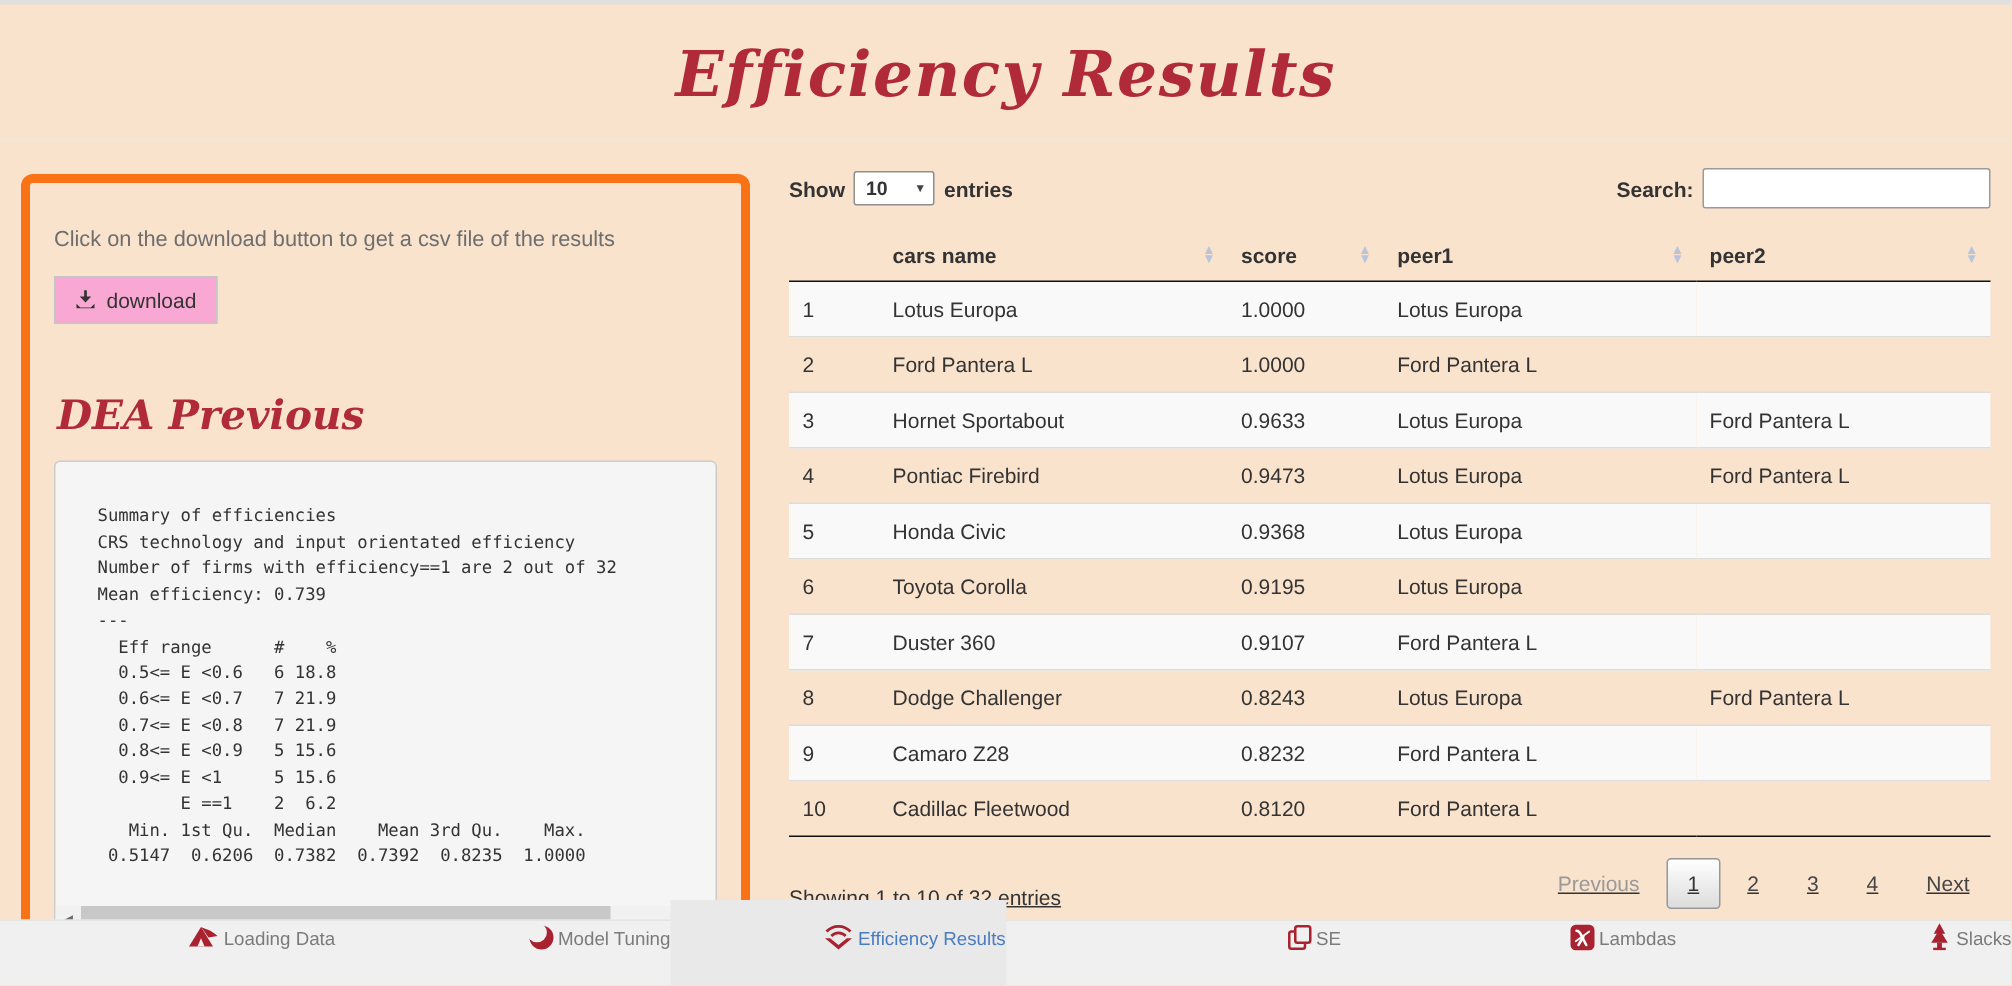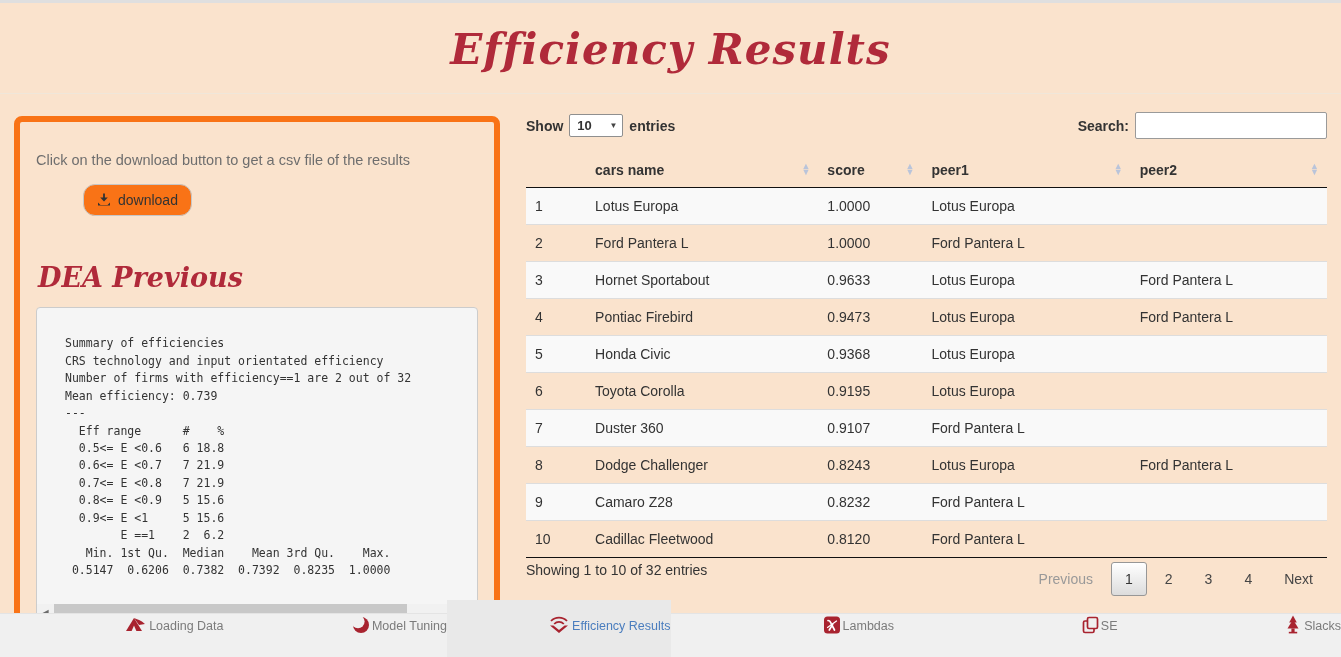--- a/index.html
+++ b/index.html
@@ -23,24 +23,23 @@
   .content { display:flex; padding:0 14px; align-items:flex-start; }
 
   
   .left-panel {
     width:486px; min-height:490px; margin-top:22px; padding:16px;
     border:6px solid #f97316; border-radius:8px;
   }
   .panel-desc { color:#6e6e6e; font-size:14.5px; margin:14px 0 16px 0; }
   .download-btn {
     display:inline-flex; align-items:center; gap:7px;
-    background:#f97316; border:1px solid #c6c6c6; border-radius:12px;
+    background:#f9a8d4; border:1px solid #c6c6c6; border-radius:0;
     padding:7px 13px; font-size:14px; color:#333; cursor:pointer;
     font-family:"Liberation Sans", sans-serif;
-    margin-left:47px;
   }
   .summary-heading {
     font-family:"DejaVu Serif", serif; font-style:italic; font-weight:bold;
     font-size:27px; color:#b02a3a; margin:46px 0 14px 2px;
   }
   .summary-box {
     background:#f5f5f5; border:1px solid #ccc; border-radius:4px; overflow:hidden;
   }
   .summary-box pre {
     margin:18px; padding:9px 10px 6px 10px;
@@ -77,21 +76,21 @@
     position:absolute; right:8px; top:50%; transform:translateY(-50%);
     display:flex; flex-direction:column; line-height:0.62; font-size:9px; color:#b9c4da;
   }
   table.results td {
     font-size:14px; color:#333; padding:10px 9px; border-top:1px solid #ddd;
   }
   table.results tr.odd td { background:#f9f9f9; }
   table.results tbody tr:last-child td { border-bottom:1px solid #111; }
   col.c-index{width:7.5%;} col.c-name{width:29%;} col.c-score{width:13%;} col.c-peer1{width:26%;} col.c-peer2{width:24.5%;}
 
-  .table-footer { display:flex; justify-content:space-between; align-items:flex-start; margin-top:4px; height:44px; }
+  .table-footer { display:flex; justify-content:space-between; align-items:flex-end; margin-top:4px; height:44px;text-decoration:underline; }
   .info-text { font-size:14px; color:#333; }
   .pagination { display:flex; align-items:center; }
   .page-btn {
     font-size:14px; color:#454545; padding:8px 14px; margin-left:4px; cursor:pointer; border-radius:3px;
   }
   .page-btn.disabled { color:#999; cursor:default; }
   .page-btn.current {
     background:linear-gradient(to bottom, #ffffff 0%, #dcdcdc 100%);
     border:1px solid #979797; color:#333; padding:8px 13px;
   }
@@ -339,37 +338,37 @@
           <path d="M8.2 9 A 6.6 6.6 0 0 1 17.8 9" stroke="#a8232f" stroke-width="1.8" fill="none"></path>
           <path d="M4 10.5 L13 18 L22 10.5 L18.6 10.5 L13 15 L7.4 10.5 Z" fill="#a8232f"></path>
         </svg>
       </span>
       <span class="nav-label">Efficiency Results</span>
     </div>
 
     <div class="nav-tab">
       <span class="nav-icon">
         <svg width="22" height="20" viewBox="0 0 22 20">
+          <rect x="4.5" y="6" width="10.5" height="11.5" rx="1.5" fill="none" stroke="#a8232f" stroke-width="1.7"></rect>
+          <rect x="8.5" y="2.5" width="10" height="11" rx="1.5" fill="#f0f0f0" stroke="#a8232f" stroke-width="1.7"></rect>
+        </svg>
+      </span>
+      <span class="nav-label">SE</span>
+    </div>
+
+    <div class="nav-tab">
+      <span class="nav-icon">
+        <svg width="22" height="20" viewBox="0 0 22 20">
           <rect x="3" y="1.5" width="16" height="17" rx="3.5" fill="#a8232f"></rect>
           <path d="M7 5.5 C9 5.5 9.5 7 10.3 8.8 L13.5 15" stroke="#fff" stroke-width="1.7" fill="none" stroke-linecap="round"></path>
           <path d="M8.3 15 L11.6 9.5" stroke="#fff" stroke-width="1.7" fill="none" stroke-linecap="round"></path>
           <path d="M6.5 12.5 L15.5 6" stroke="#fff" stroke-width="1.2" fill="none" stroke-linecap="round"></path>
         </svg>
       </span>
       <span class="nav-label">Lambdas</span>
-    </div>
-
-    <div class="nav-tab">
-      <span class="nav-icon">
-        <svg width="22" height="20" viewBox="0 0 22 20">
-          <rect x="4.5" y="6" width="10.5" height="11.5" rx="1.5" fill="none" stroke="#a8232f" stroke-width="1.7"></rect>
-          <rect x="8.5" y="2.5" width="10" height="11" rx="1.5" fill="#f0f0f0" stroke="#a8232f" stroke-width="1.7"></rect>
-        </svg>
-      </span>
-      <span class="nav-label">SE</span>
     </div>
 
     <div class="nav-tab">
       <span class="nav-icon">
         <svg width="22" height="20" viewBox="0 0 22 20">
           <path d="M11 0.5 L7.2 7.5 L14.8 7.5 Z" fill="#a8232f"></path>
           <path d="M11 4.5 L5.5 13.5 L16.5 13.5 Z" fill="#a8232f"></path>
           <rect x="9.4" y="13.5" width="3.2" height="4.5" fill="#a8232f"></rect>
           <rect x="6.8" y="16.8" width="8.4" height="1.6" fill="#a8232f"></rect>
         </svg>

